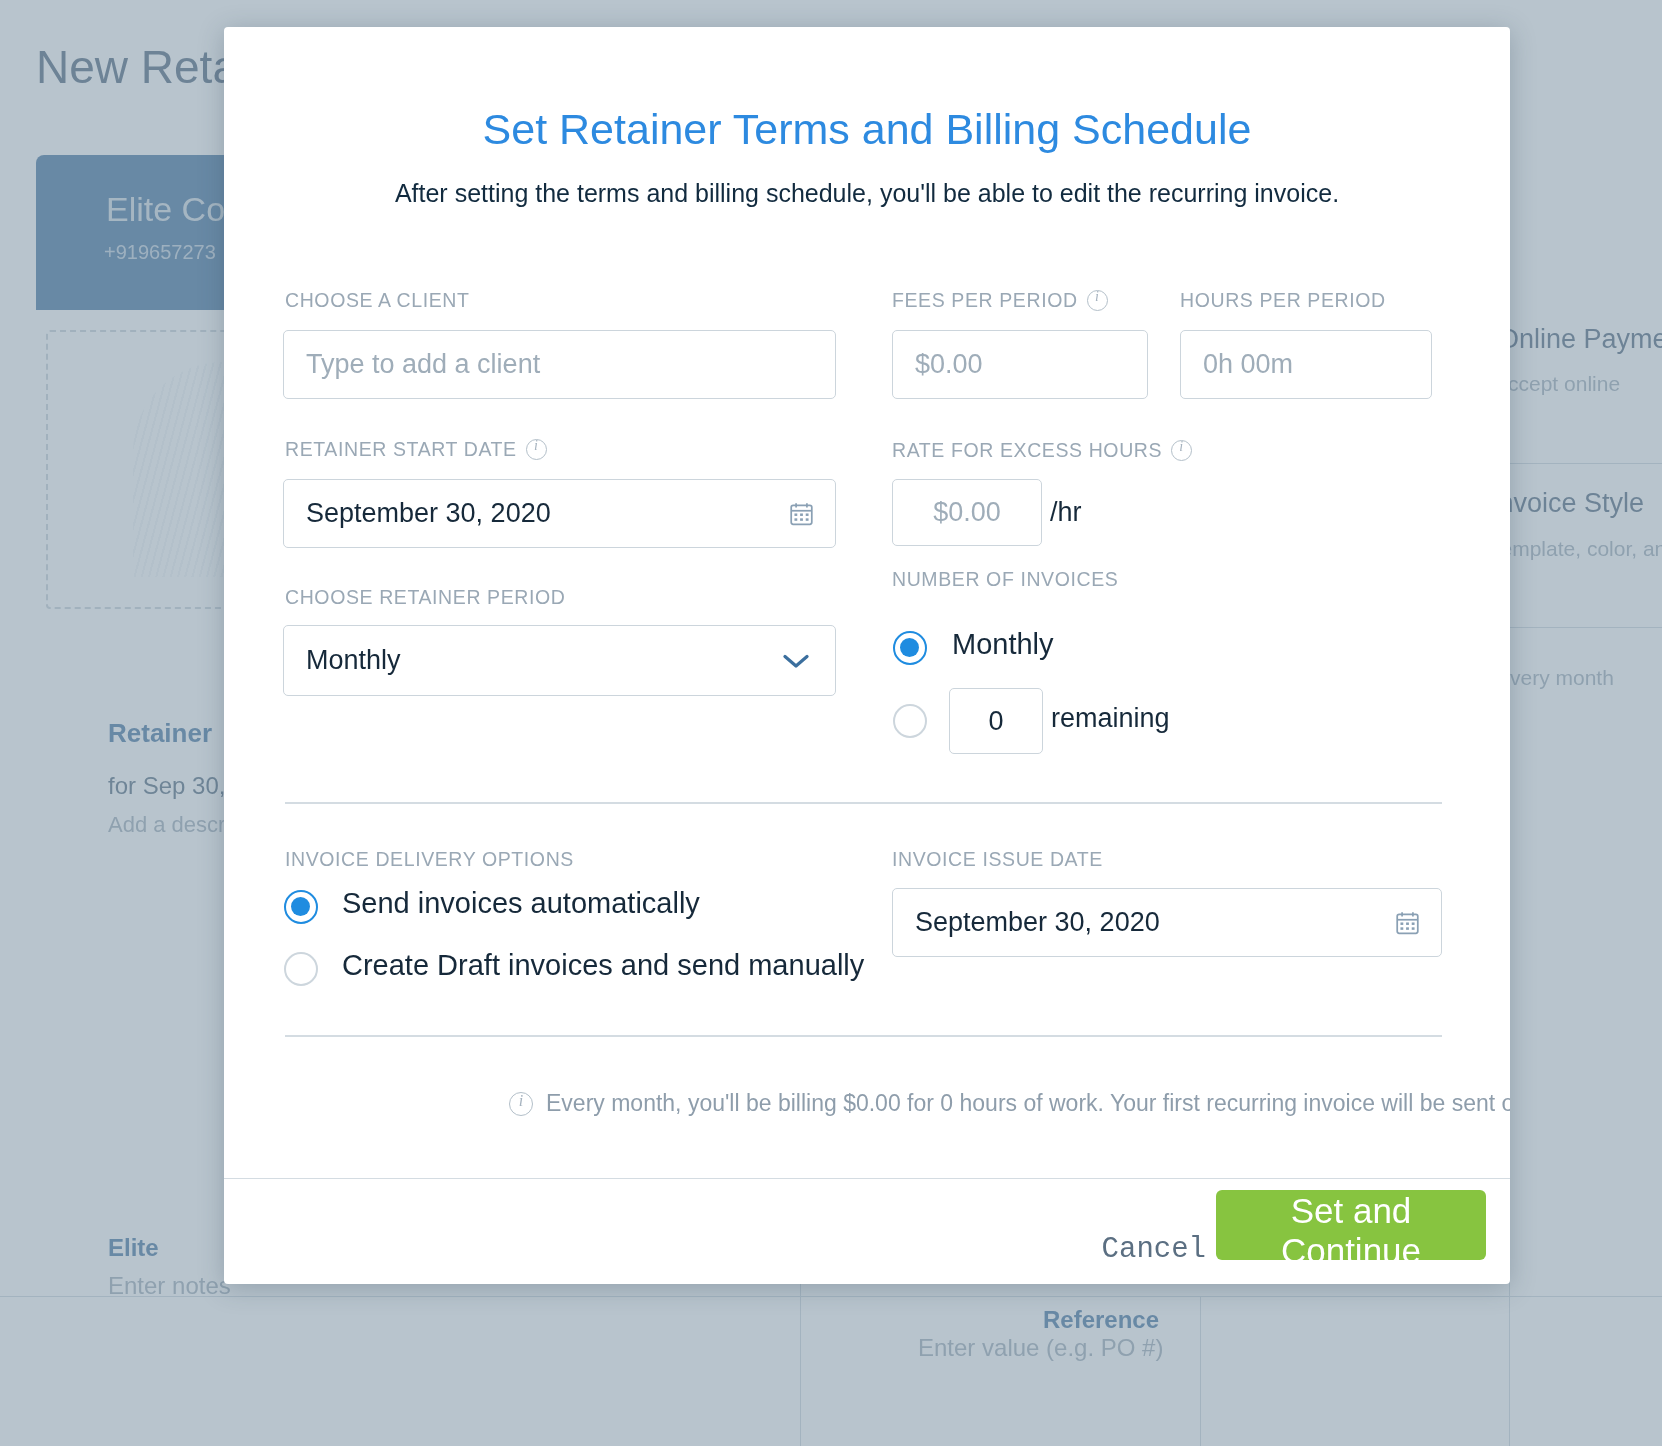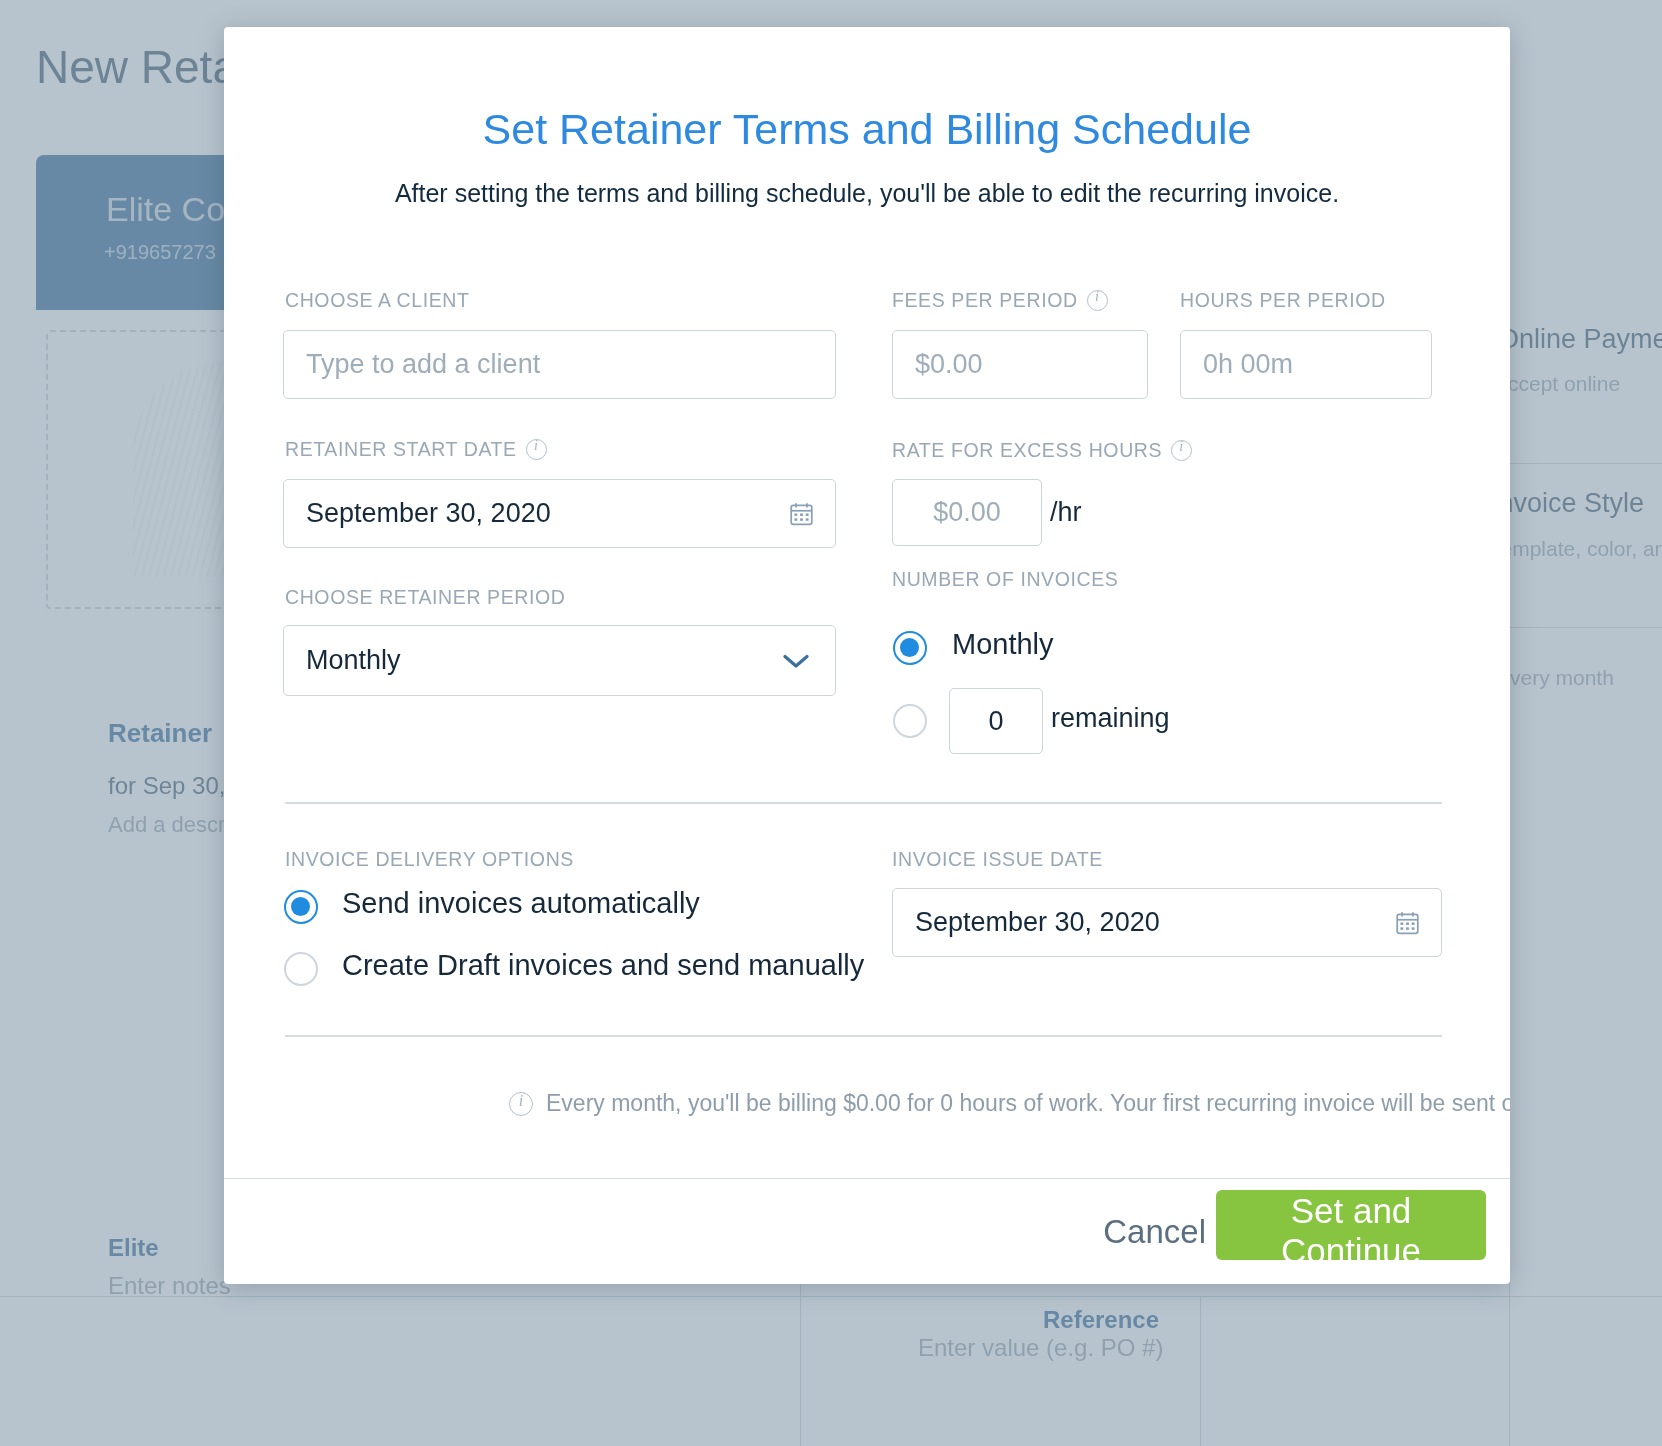--- a/index.html
+++ b/index.html
@@ -255,26 +255,26 @@
   .summary .info-i::after { font-size: 16px; top: -1px; }
 
   .modal-footer {
     position: absolute;
     left: 0; right: 0; bottom: 0;
     height: 105px;
     border-top: 1.6px solid #d4dce2;
   }
   .btn-cancel {
     position: absolute;
-    right: 290px; top: 24px;
-    font-size: 33px;
+    right: 290px; top: 44px;
+    font-size: 29px;
     color: #5b6f82;
     background: none; border: none;
     cursor: pointer;
-    font-family: Liberation Sans, sans-serif;
+    font-family: Liberation Mono, monospace;
     padding: 10px 14px;
   }
   .btn-primary {
     position: absolute;
     right: 24px; top: 11px;
     width: 270px; height: 70px;
     background: #87c440;
     color: #ffffff;
     border: none; border-radius: 6px;
     font-size: 35px;

